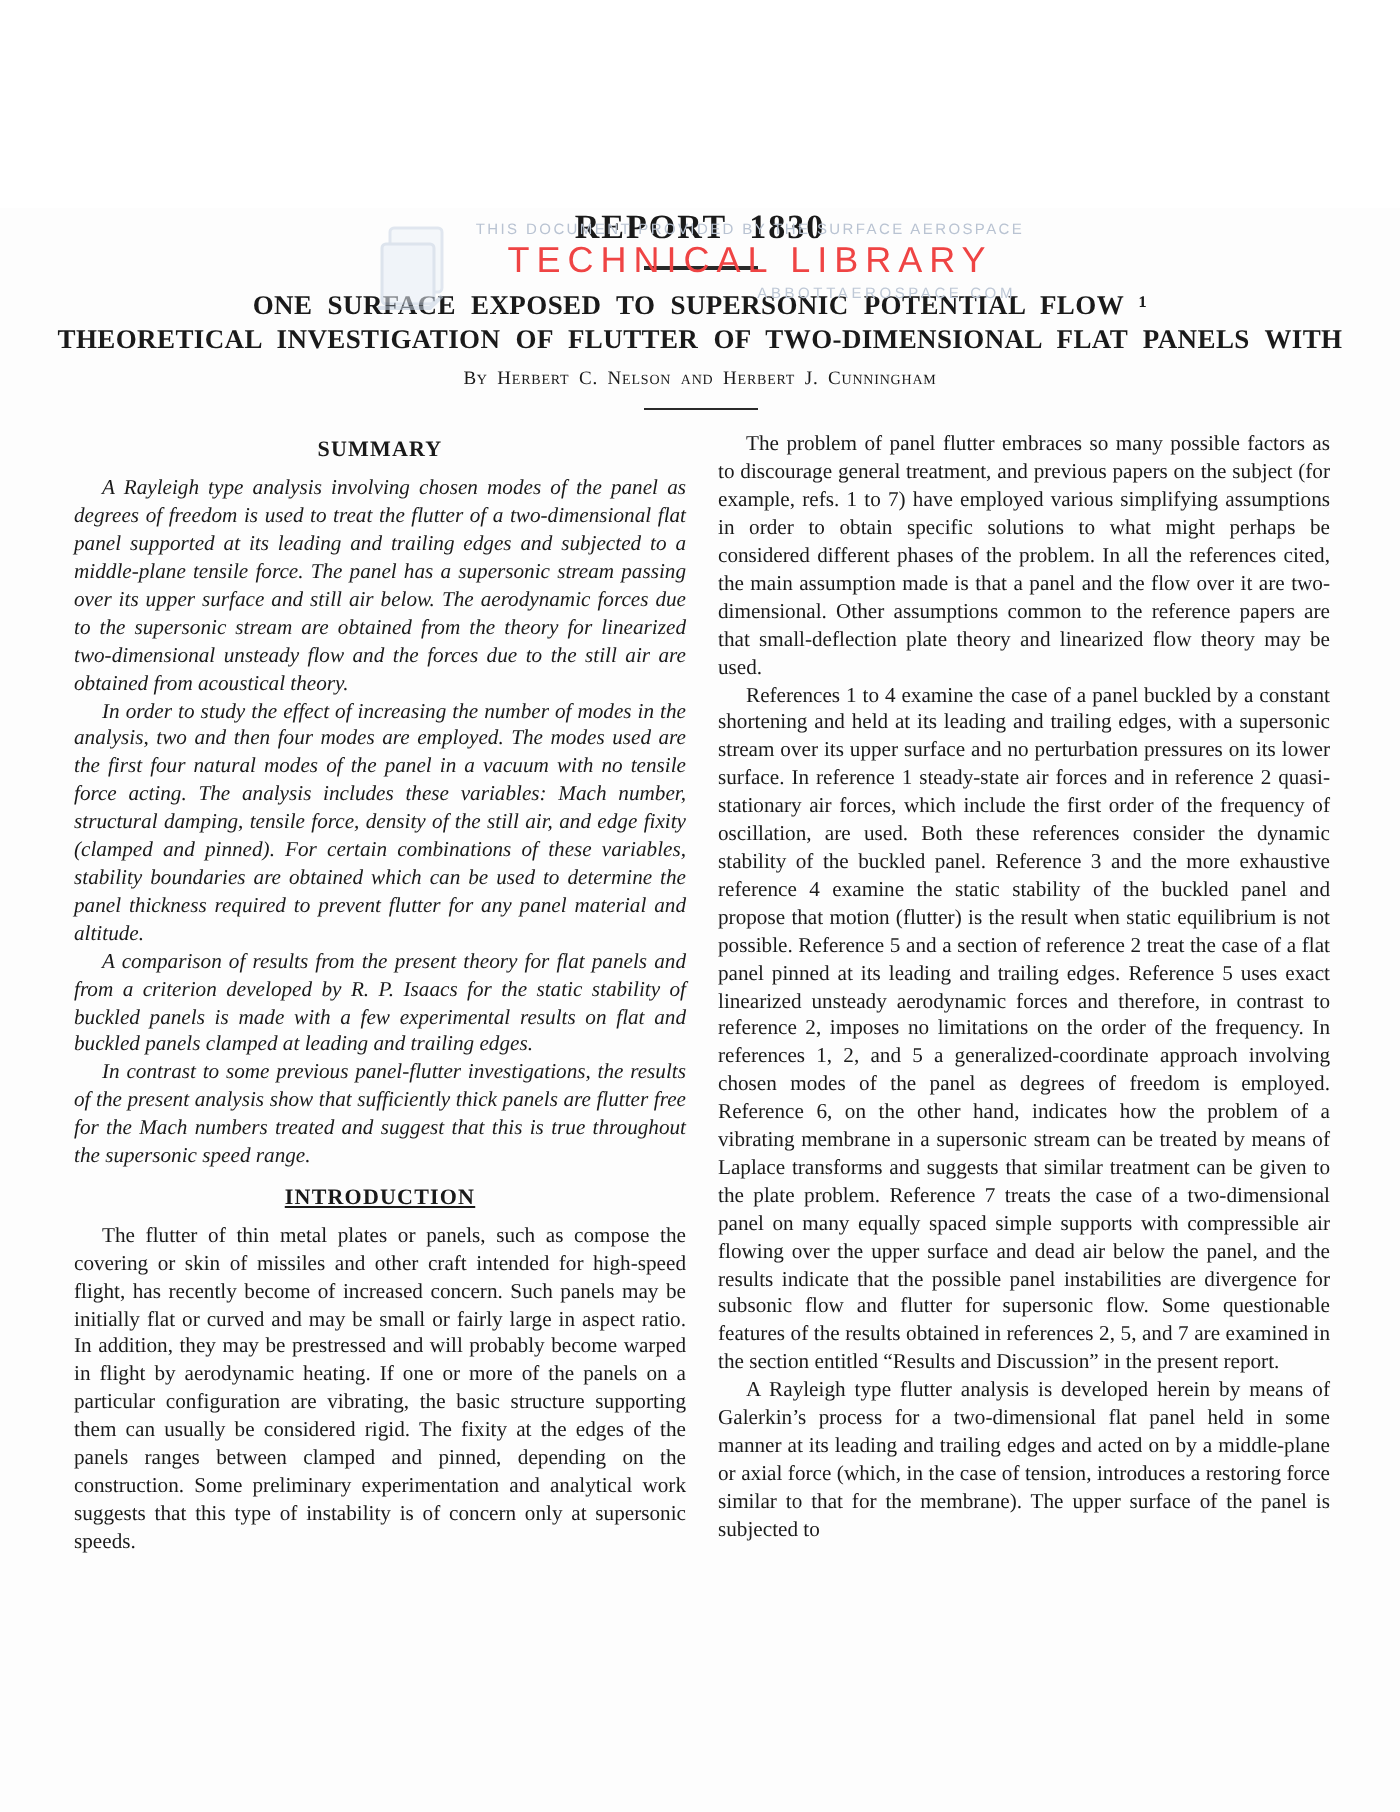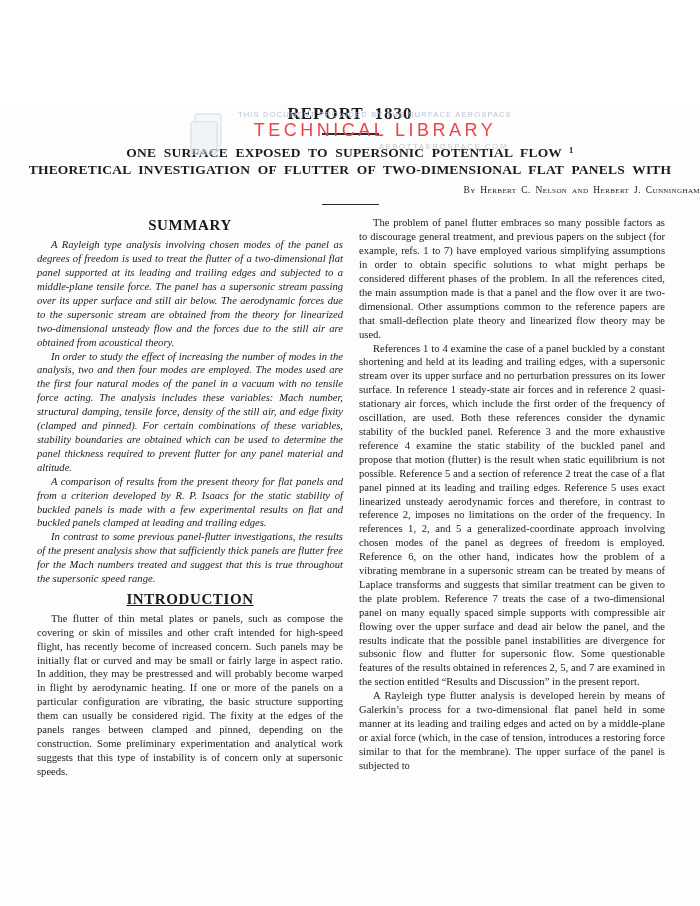--- a/index.html
+++ b/index.html
@@ -40,34 +40,34 @@
   }
   .rule{
     width:57px;height:2px;background:#2a2a2a;margin:9px auto 9px auto;border:0;
   }
   .rule.thin{height:1.4px;}
   .main-title{
     text-align:center;font-weight:bold;font-size:13.5px;line-height:17px;
     word-spacing:4px;letter-spacing:.2px;padding:0 18px;margin-top:2px;
   }
   .byline{
-    text-align:right;font-size:9.5px;margin-top:7px;
+    text-align:center;font-size:9.5px;margin-top:7px;
     font-variant:small-caps;letter-spacing:.4px;word-spacing:2px;
   }
 
   
   .columns{
     display:flex;gap:16px;
     padding:0 35px 0 37px;margin-top:11px;
     text-align:justify;
   }
   .col{width:306px;font-size:10.6px;line-height:13.9px;}
   .col p{margin:0;text-indent:14px;}
   .section-heading{
-    text-align:center;font-weight:bold;font-size:15px;
+    text-align:center;font-weight:bold;font-size:11px;
     letter-spacing:.6px;margin:3px 0 5px 0;text-indent:0 !important;
   }
   .section-heading.intro{margin-top:7px;text-decoration:underline;}
   .italic p{font-style:italic;}
 </style>
 </head>
 <body>
 
 <div class="page">
 

